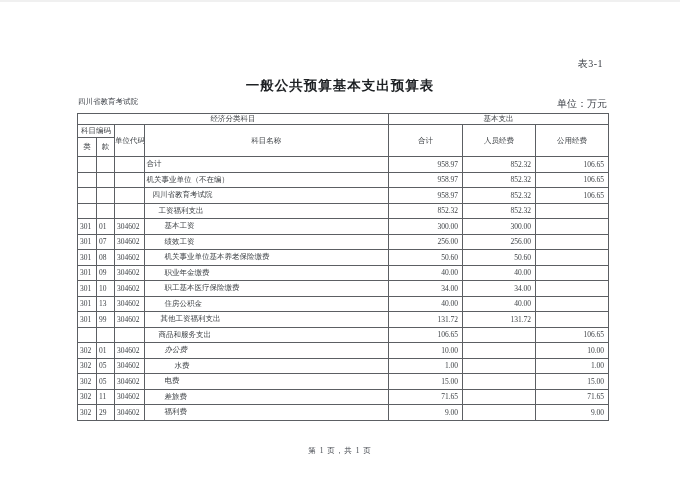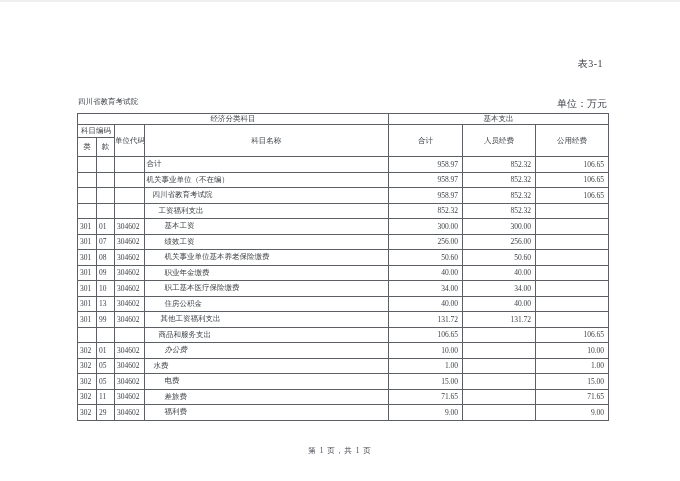--- a/index.html
+++ b/index.html
@@ -55,20 +55,21 @@
     text-align:center; font-size:7.5px; color:#3a3e45; letter-spacing:1px;
   }
 </style>
 </head>
 <body>
 
 <div class="page">
   <div class="scan-edge-top"></div>
 
   <div class="table-ref">表3-1</div>
+  <div class="doc-title">一般公共预算基本支出预算表</div>
 
   <div class="meta-line">
     <span class="org-name">四川省教育考试院</span>
     <span class="unit-note">单位：万元</span>
   </div>
 
   <table class="budget">
     <colgroup>
       <col style="width:19px">
       <col style="width:18px">
@@ -211,21 +212,21 @@
           <td class="code">304602</td>
           <td class="name" style="padding-left: 20px; font-style: italic;">办公费</td>
           <td class="num">10.00</td>
           <td class="num"></td>
           <td class="num">10.00</td>
         </tr>
         <tr>
           <td class="code">302</td>
           <td class="code">05</td>
           <td class="code">304602</td>
-          <td class="name" style="padding-left: 9px;">水费</td>
+          <td class="name" style="padding-left: 30px;">水费</td>
           <td class="num">1.00</td>
           <td class="num"></td>
           <td class="num">1.00</td>
         </tr>
         <tr>
           <td class="code">302</td>
           <td class="code">05</td>
           <td class="code">304602</td>
           <td class="name" style="padding-left: 20px;">电费</td>
           <td class="num">15.00</td>

